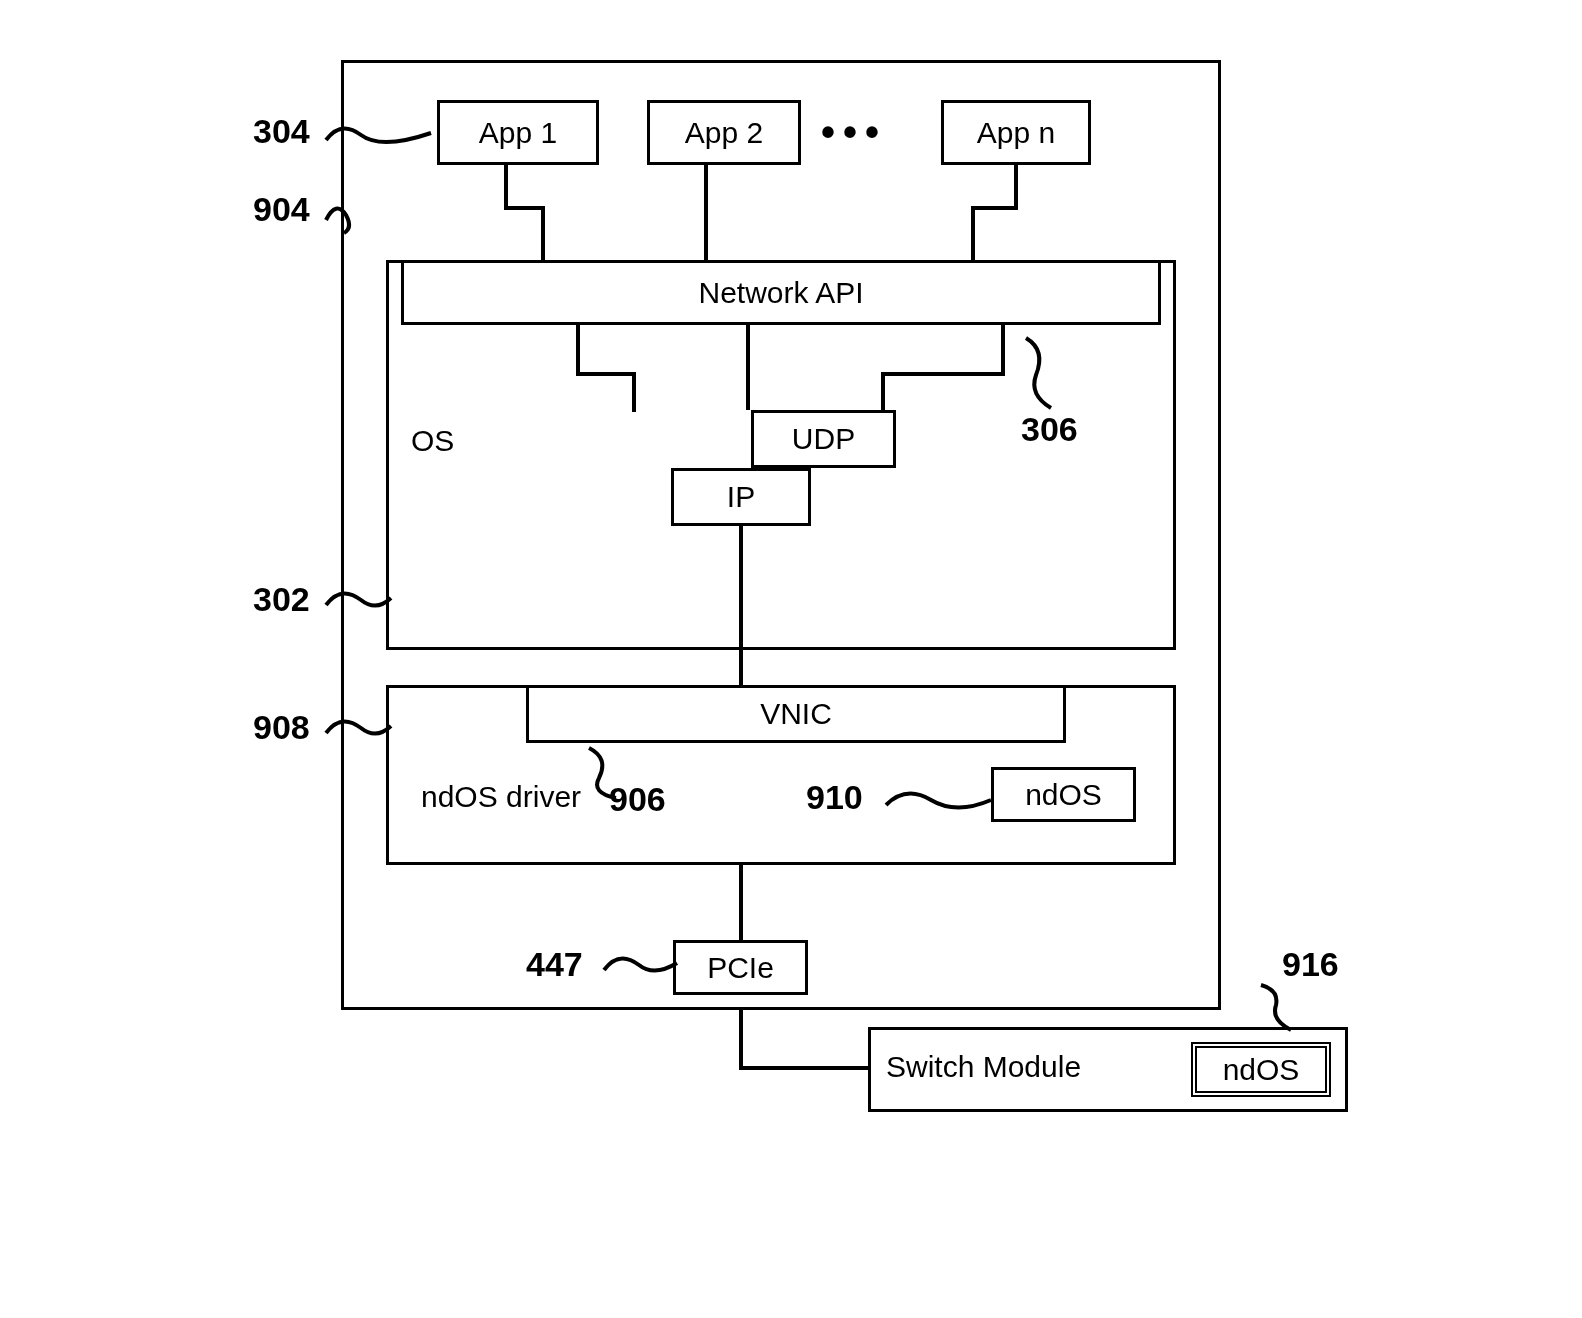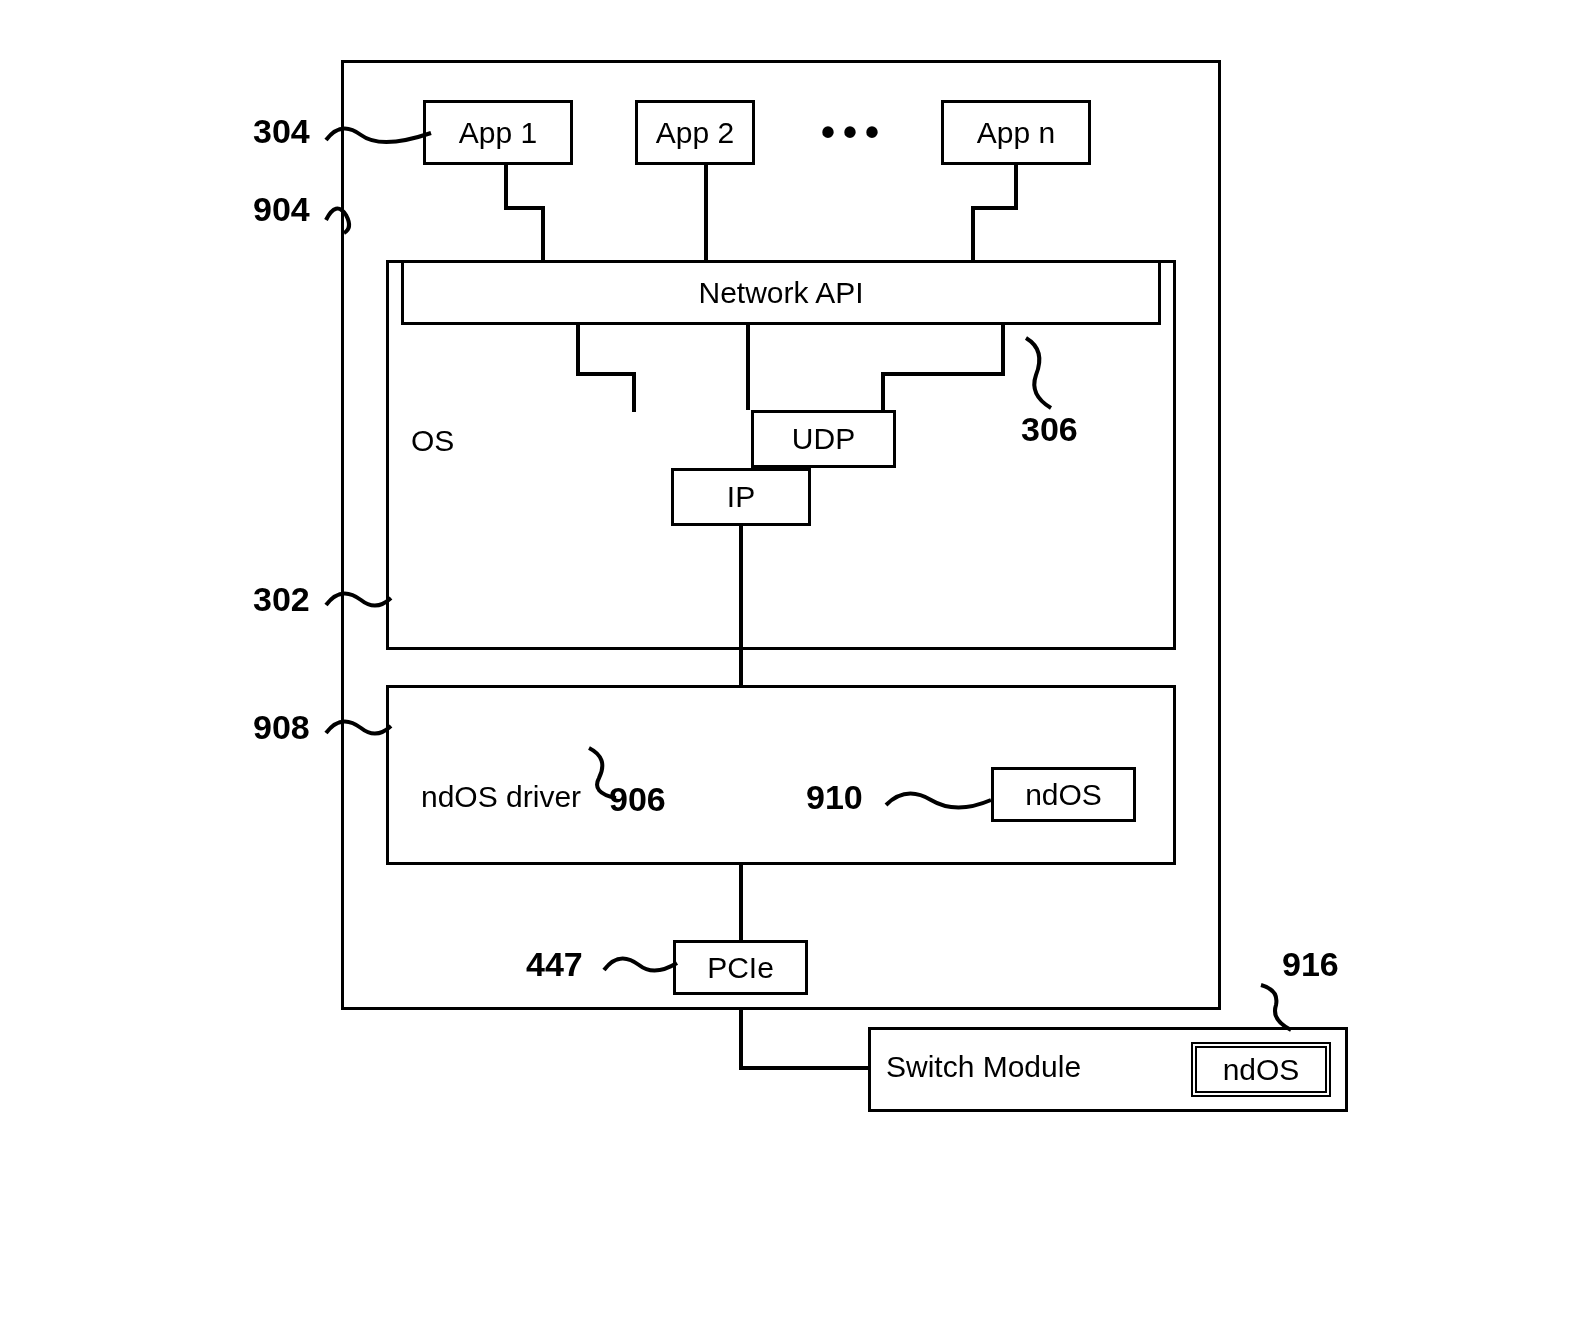--- a/index.html
+++ b/index.html
@@ -61,24 +61,24 @@
       fill: none;
     }
   </style>
 </head>
 <body>
 
 <div class="viewport">
 
   <div class="box" style="left:150px; top:20px; width:880px; height:950px;"></div>
 
-  <div class="box text-center" style="left:232px; top:60px; width:150px; height:65px;">
+  <div class="box text-center" style="left:246px; top:60px; width:162px; height:65px;">
     <span class="text" style="position:static;">App 1</span>
   </div>
-  <div class="box text-center" style="left:444px; top:60px; width:120px; height:65px;">
+  <div class="box text-center" style="left:456px; top:60px; width:154px; height:65px;">
     <span class="text" style="position:static;">App 2</span>
   </div>
   <span class="dots" style="left:630px; top:70px;">•••</span>
   <div class="box text-center" style="left:750px; top:60px; width:150px; height:65px;">
     <span class="text" style="position:static;">App n</span>
   </div>
 
   <div class="line" style="left:313px; top:125px; width:4px; height:45px;"></div>
   <div class="line" style="left:313px; top:166px; width:40px; height:4px;"></div>
   <div class="line" style="left:350px; top:166px; width:4px; height:56px;"></div>
@@ -112,20 +112,23 @@
 
   <div class="box text-center" style="left:480px; top:428px; width:140px; height:58px;">
     <span class="text" style="position:static;">IP</span>
   </div>
 
   <div class="line" style="left:548px; top:486px; width:4px; height:160px;"></div>
 
   <div class="box" style="left:195px; top:645px; width:790px; height:180px;"></div>
   <span class="text" style="left:230px; top:740px;">ndOS driver</span>
 
+  <div class="box text-center" style="left:335px; top:645px; width:540px; height:58px;">
+    <span class="text" style="position:static;">VNIC</span>
+  </div>
 
   <div class="box text-center" style="left:800px; top:727px; width:145px; height:55px;">
     <span class="text" style="position:static;">ndOS</span>
   </div>
 
   <div class="line" style="left:548px; top:825px; width:4px; height:75px;"></div>
 
   <div class="box text-center" style="left:482px; top:900px; width:135px; height:55px;text-align:center;">
     <span class="text" style="position:static;">PCIe</span>
   </div>

